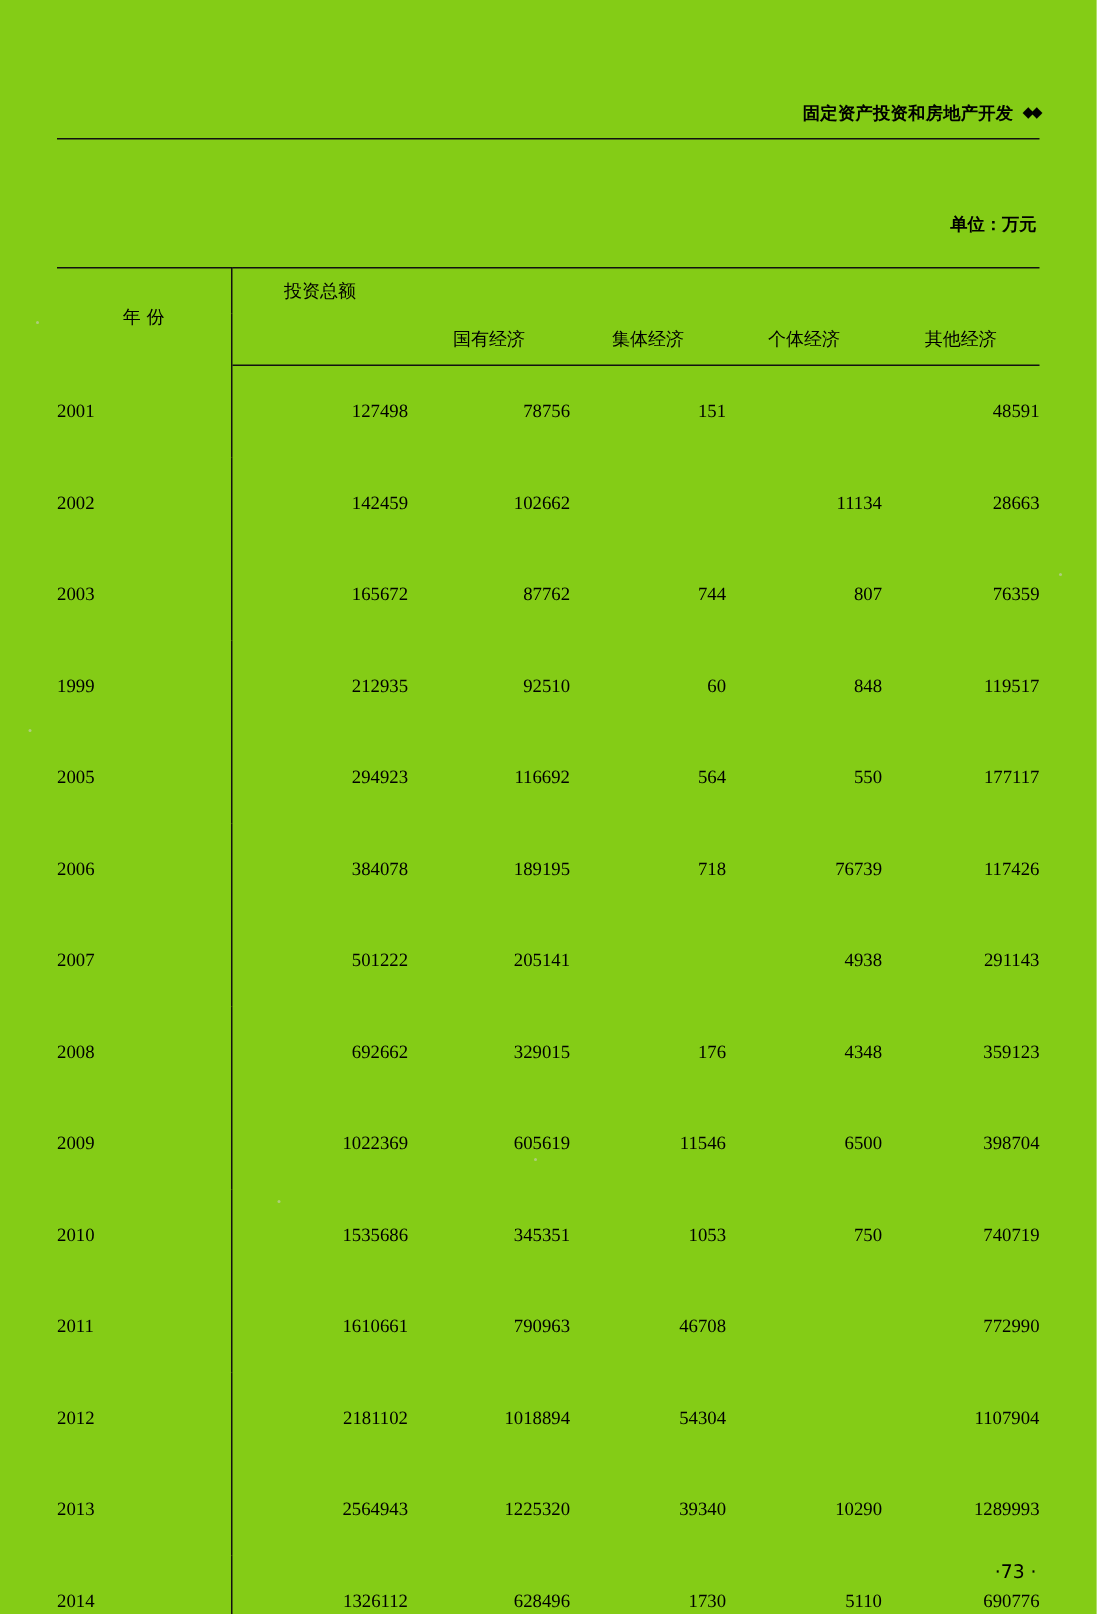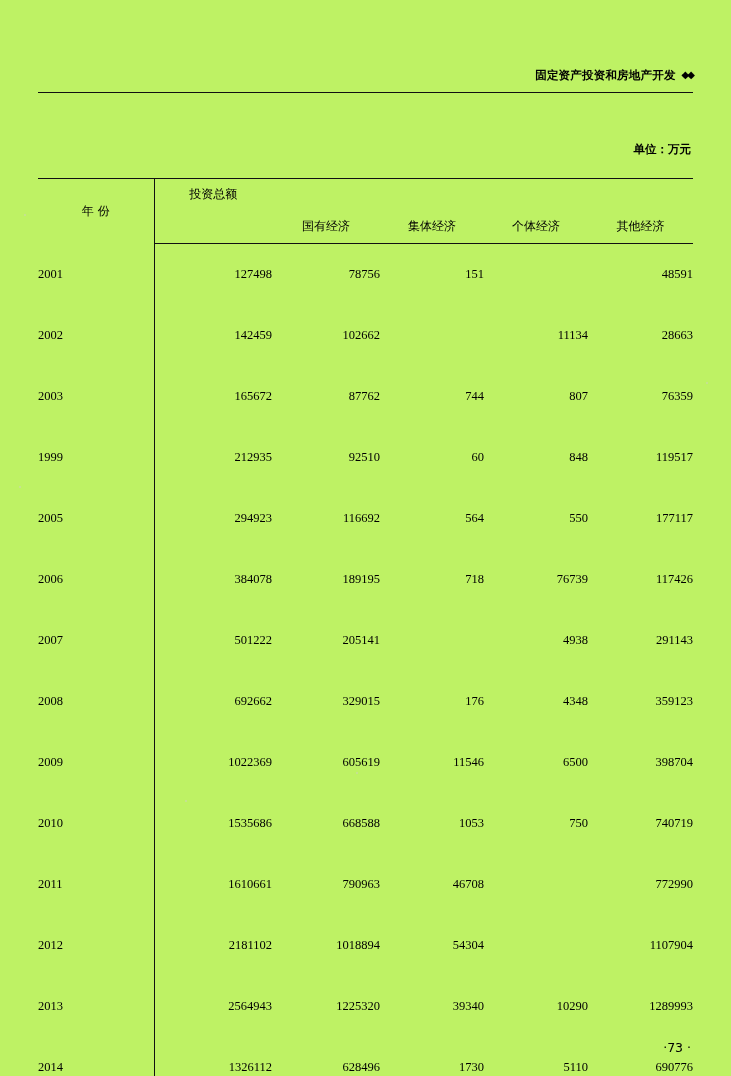--- a/index.html
+++ b/index.html
@@ -13,21 +13,21 @@
     font-family: "Liberation Serif", "DejaVu Serif", serif;
     color: #000000;
     position: relative;
     overflow: hidden;
   }
   .page {
     position: absolute;
     left: 0; top: 0;
     width: 731px;
     height: 1076px;
-    background: #bef264;
+    background: #84cc16;
   }
   
   .speck {
     position: absolute;
     background: #cfcfcf;
     border-radius: 50%;
     opacity: .55;
   }
 
   .header-line {
@@ -260,21 +260,21 @@
         <td class="year">2009</td>
         <td class="num">1022369</td>
         <td class="num">605619</td>
         <td class="num">11546</td>
         <td class="num">6500</td>
         <td class="num">398704</td>
       </tr>
       <tr>
         <td class="year">2010</td>
         <td class="num">1535686</td>
-        <td class="num">668588</td>
+        <td class="num">345351</td>
         <td class="num">1053</td>
         <td class="num">750</td>
         <td class="num">740719</td>
       </tr>
       <tr>
         <td class="year">2011</td>
         <td class="num">1610661</td>
         <td class="num">790963</td>
         <td class="num">46708</td>
         <td class="num"></td>

